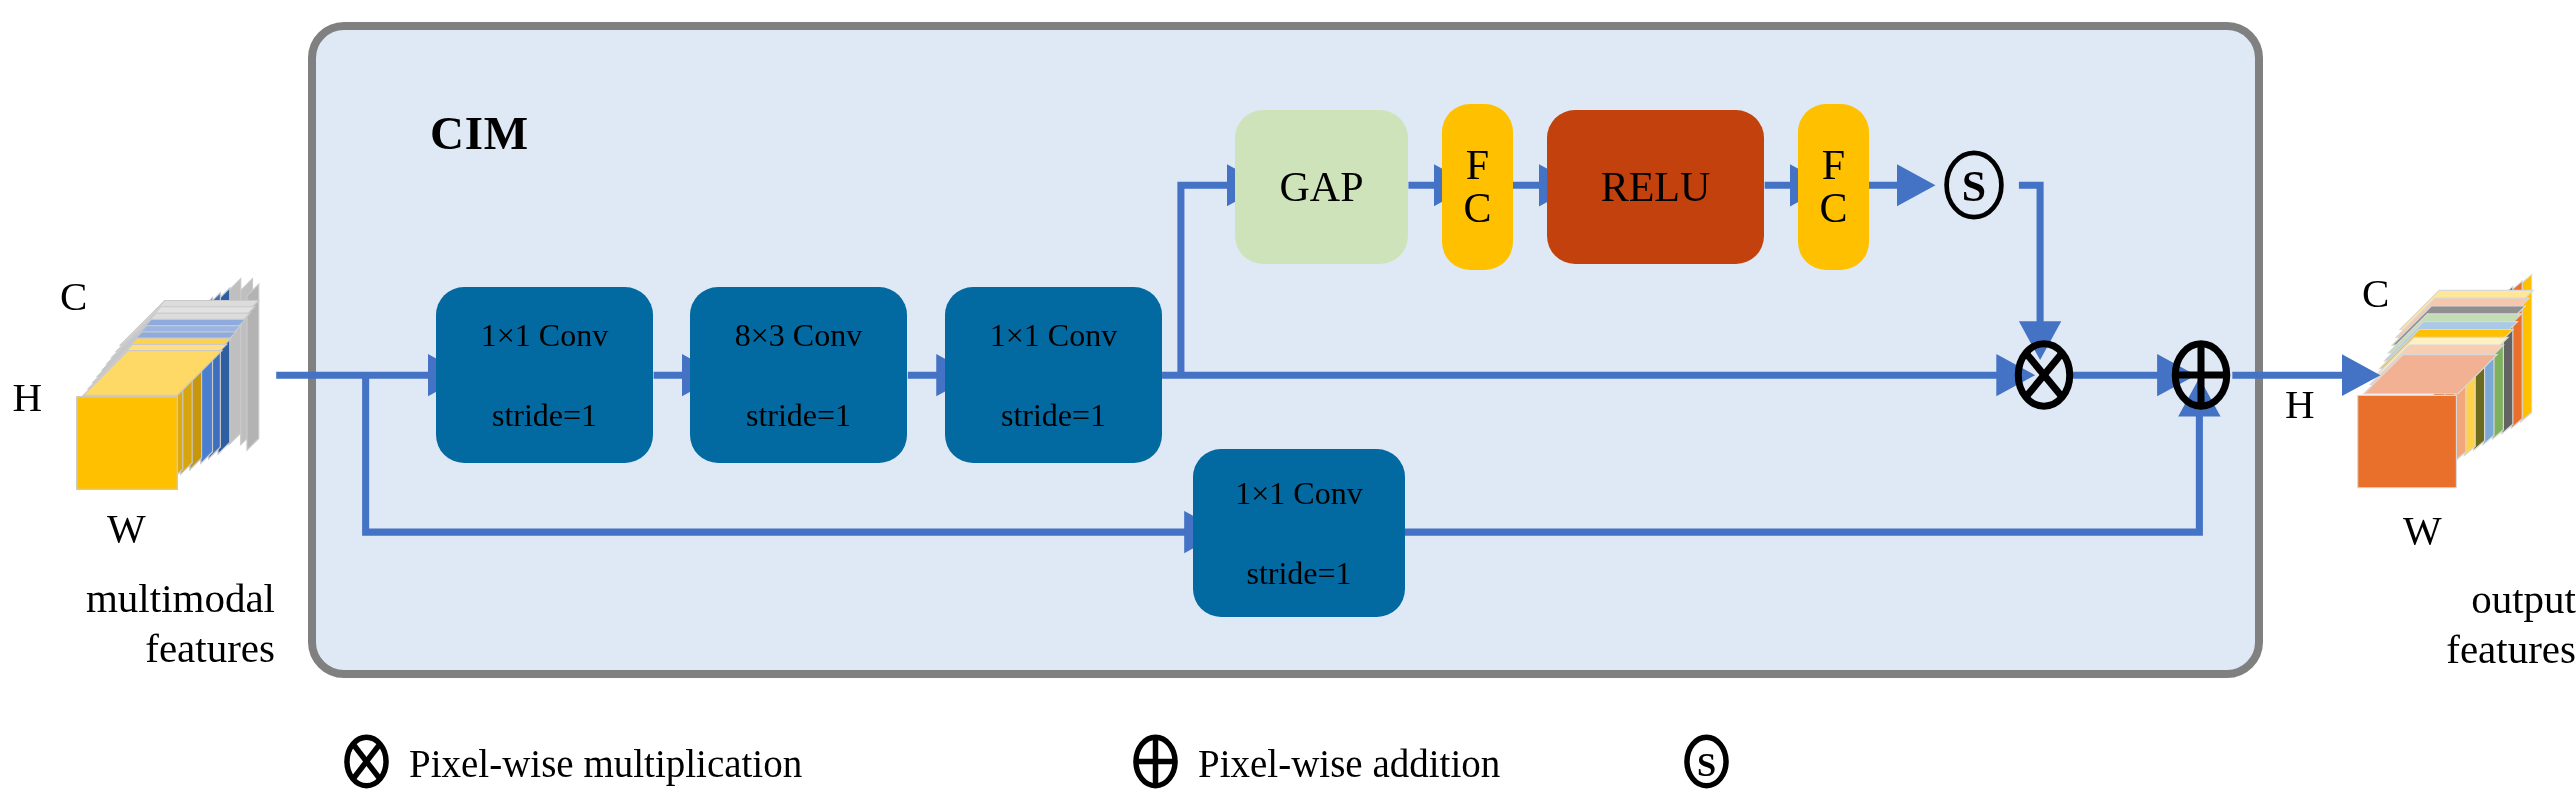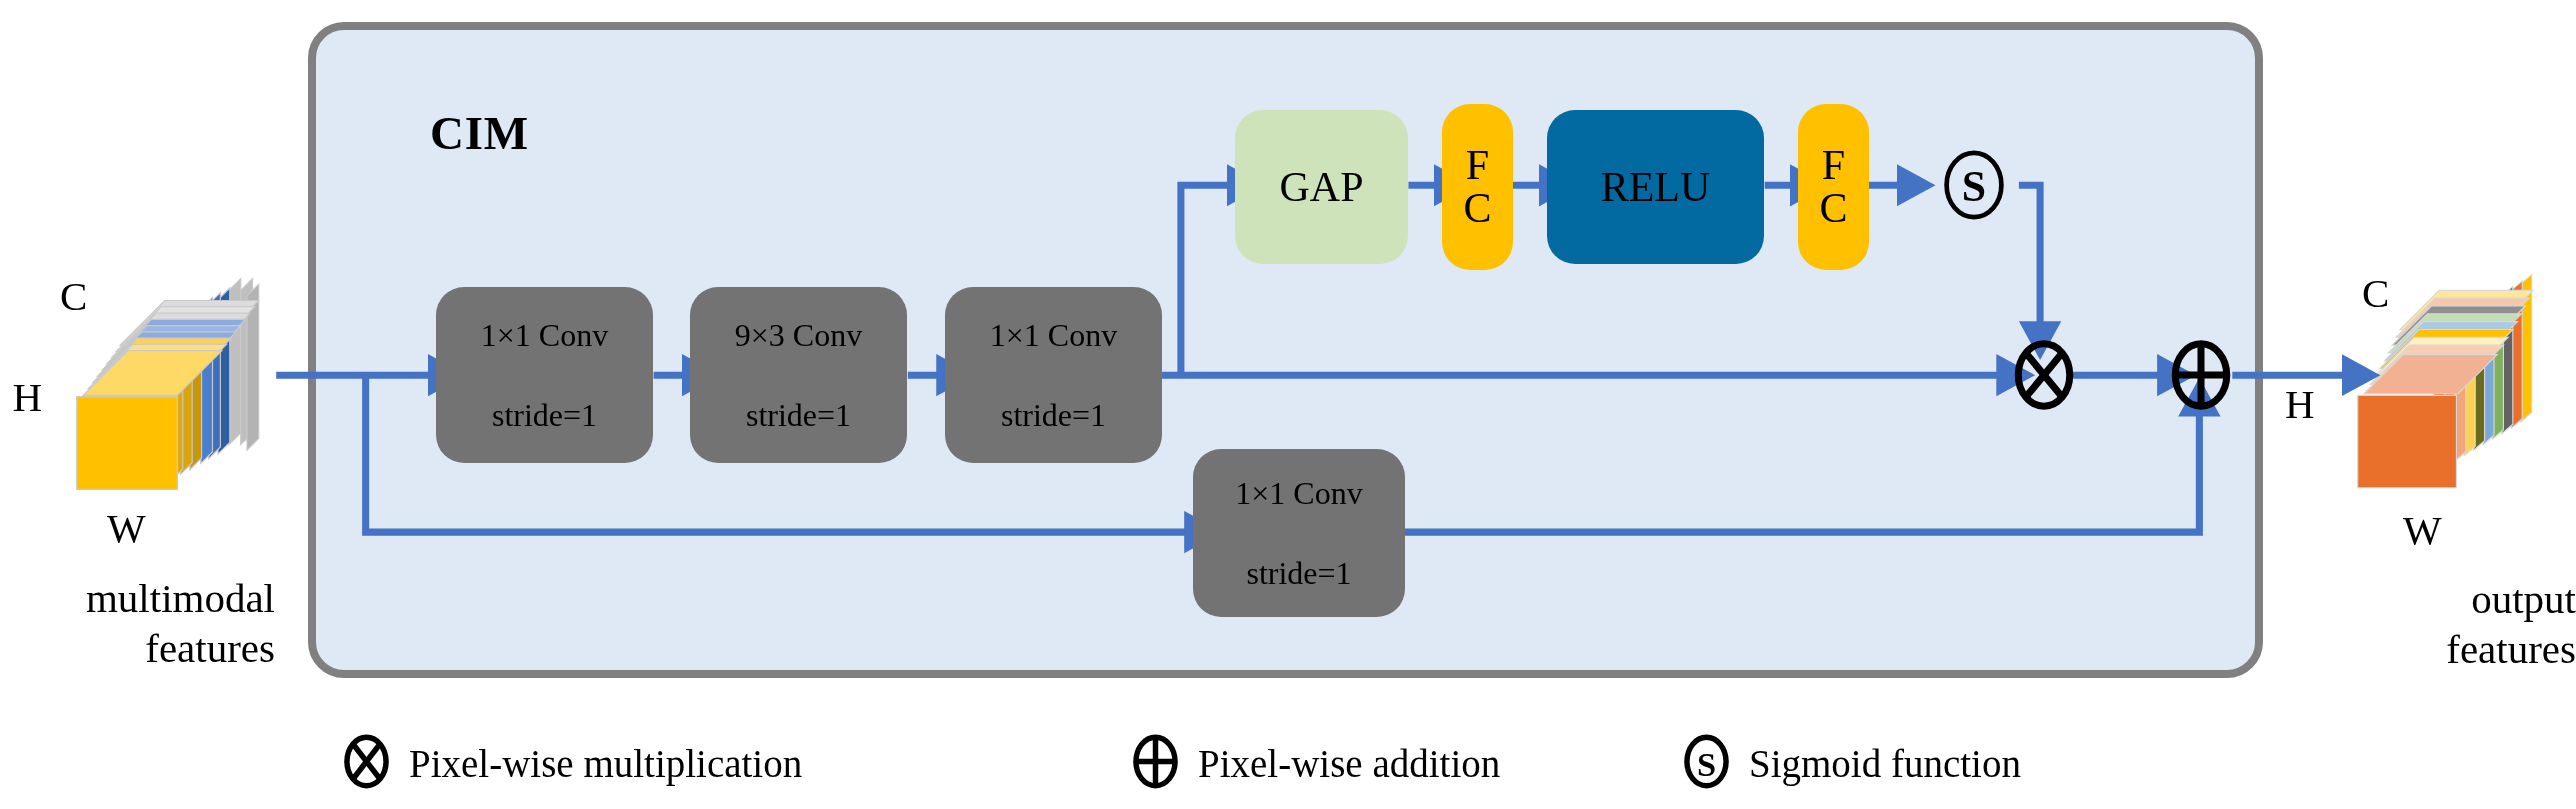--- a/index.html
+++ b/index.html
@@ -16,25 +16,25 @@
   }
   #cim-title{
     position:absolute;left:430px;top:110px;font-size:47px;font-weight:bold;
     letter-spacing:0.8px;line-height:1;
   }
 
   
   .block{position:absolute;box-sizing:border-box;display:flex;
          flex-direction:column;align-items:center;justify-content:center;
          text-align:center;line-height:1.45;border-radius:28px;}
-  .conv-block{background:#737373;font-size:32px;}
+  .conv-block{background:#0369a1;font-size:32px;}
   .conv-block .l2{margin-top:33px;text-align:center;}
   .gap-block{background:#cfe3bb;font-size:42px;}
   .fc-block{background:#ffc000;font-size:42px;line-height:1.02;}
-  .relu-block{background:#0369a1;font-size:42px;}
+  .relu-block{background:#c2410c;font-size:42px;}
 
   
   #wires{position:absolute;left:0;top:0;width:2576px;height:810px;
          pointer-events:none;}
 
   
   .op-node{position:absolute;display:flex;align-items:center;
            justify-content:center;}
   .op-node svg{display:block;}
 
@@ -169,21 +169,21 @@
       <path d="M2845,478 H2995" marker-end="url(#ah)"></path>
     </g>
   </svg>
 
   <div class="block conv-block" style="left:436px;top:287px;width:217px;height:176px;">
     <div class="l1">1×1 Conv</div>
     <div class="l2">stride=1</div>
   </div>
 
   <div class="block conv-block" style="left:690px;top:287px;width:217px;height:176px;">
-    <div class="l1">9×3 Conv</div>
+    <div class="l1">8×3 Conv</div>
     <div class="l2">stride=1</div>
   </div>
 
   <div class="block conv-block" style="left:945px;top:287px;width:217px;height:176px;">
     <div class="l1">1×1 Conv</div>
     <div class="l2">stride=1</div>
   </div>
 
   <div class="block conv-block" style="left:1193px;top:449px;width:212px;height:168px;">
     <div class="l1">1×1 Conv</div>
@@ -255,19 +255,18 @@
       <span class="lbl">Pixel-wise addition</span>
     </div>
 
     <div class="legend-item" style="left:1679px;top:9.4px;">
       <span>
         <svg width="55" height="61" viewBox="0 0 70 78">
           <ellipse cx="35" cy="39" rx="25" ry="31" fill="none" stroke="#000" stroke-width="7"></ellipse>
           <text x="35" y="57" text-anchor="middle" font-family="Liberation Serif, serif" font-size="44" font-weight="bold" fill="#000">S</text>
         </svg>
       </span>
-      <span class="lbl">Sigmoid function</span>
     </div>
 
   </div>
 
 </div>
 
 
 </body></html>

